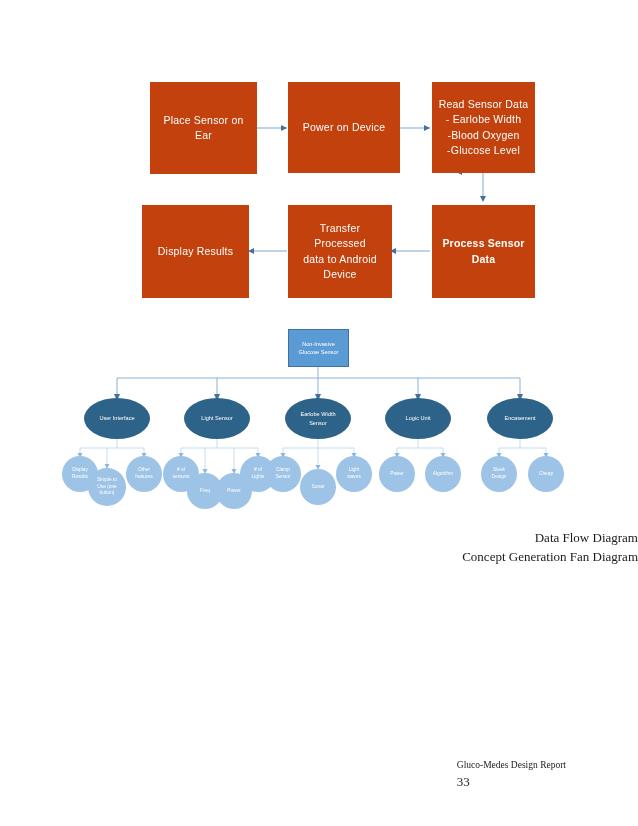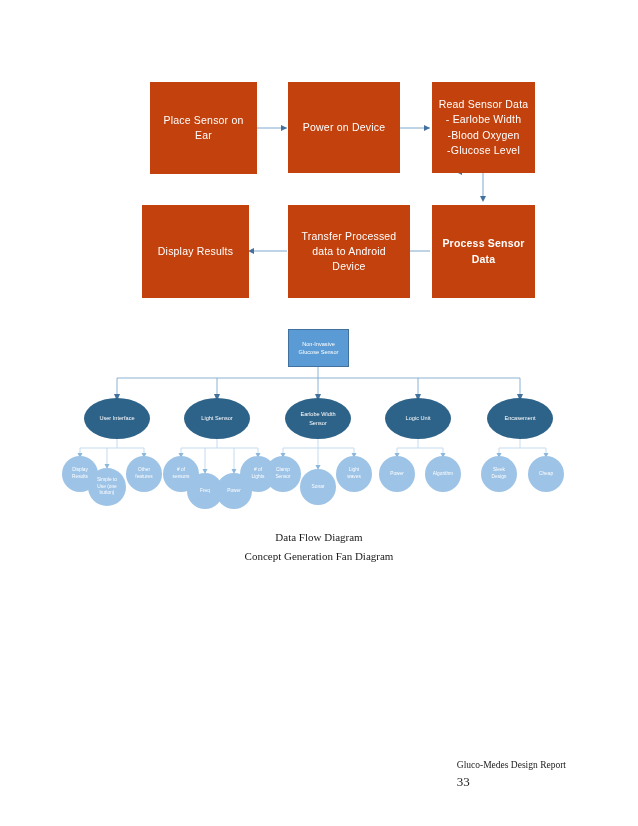--- a/index.html
+++ b/index.html
@@ -103,22 +103,23 @@
   .caption-block {
     position: absolute;
     left: 0;
     top: 528px;
     width: 638px;
     text-align: center;
     font-family: "Liberation Serif", serif;
     color: #1a1a1a;
   }
   .caption-line {
-    font-size: 11px;
+    font-size: 13px;
     line-height: 19px;
+    text-align: right;
   }
 
   
   .footer {
     position: absolute;
     right: 72px;
     bottom: 36px;
     font-family: "Liberation Serif", serif;
     color: #1a1a1a;
     font-size: 9.5px;
@@ -172,21 +173,21 @@
       <span class="lines">Read Sensor Data
 - Earlobe Width
 -Blood Oxygen
 -Glucose Level</span>
     </div>
 
     <div class="dfd-box" style="left:432px;top:205px;width:103px;height:93px;font-weight:bold;">
       <span class="lines">Process Sensor Data</span>
     </div>
 
-    <div class="dfd-box multi" style="left:288px;top:205px;width:122px;height:93px;">
+    <div class="dfd-box multi" style="left:288px;top:205px;width:104px;height:93px;">
       <span class="lines">Transfer Processed
 data to Android
 Device</span>
     </div>
 
     <div class="dfd-box" style="left:142px;top:205px;width:107px;height:93px;">
       <span class="lines">Display Results</span>
     </div>
   </div>
 

